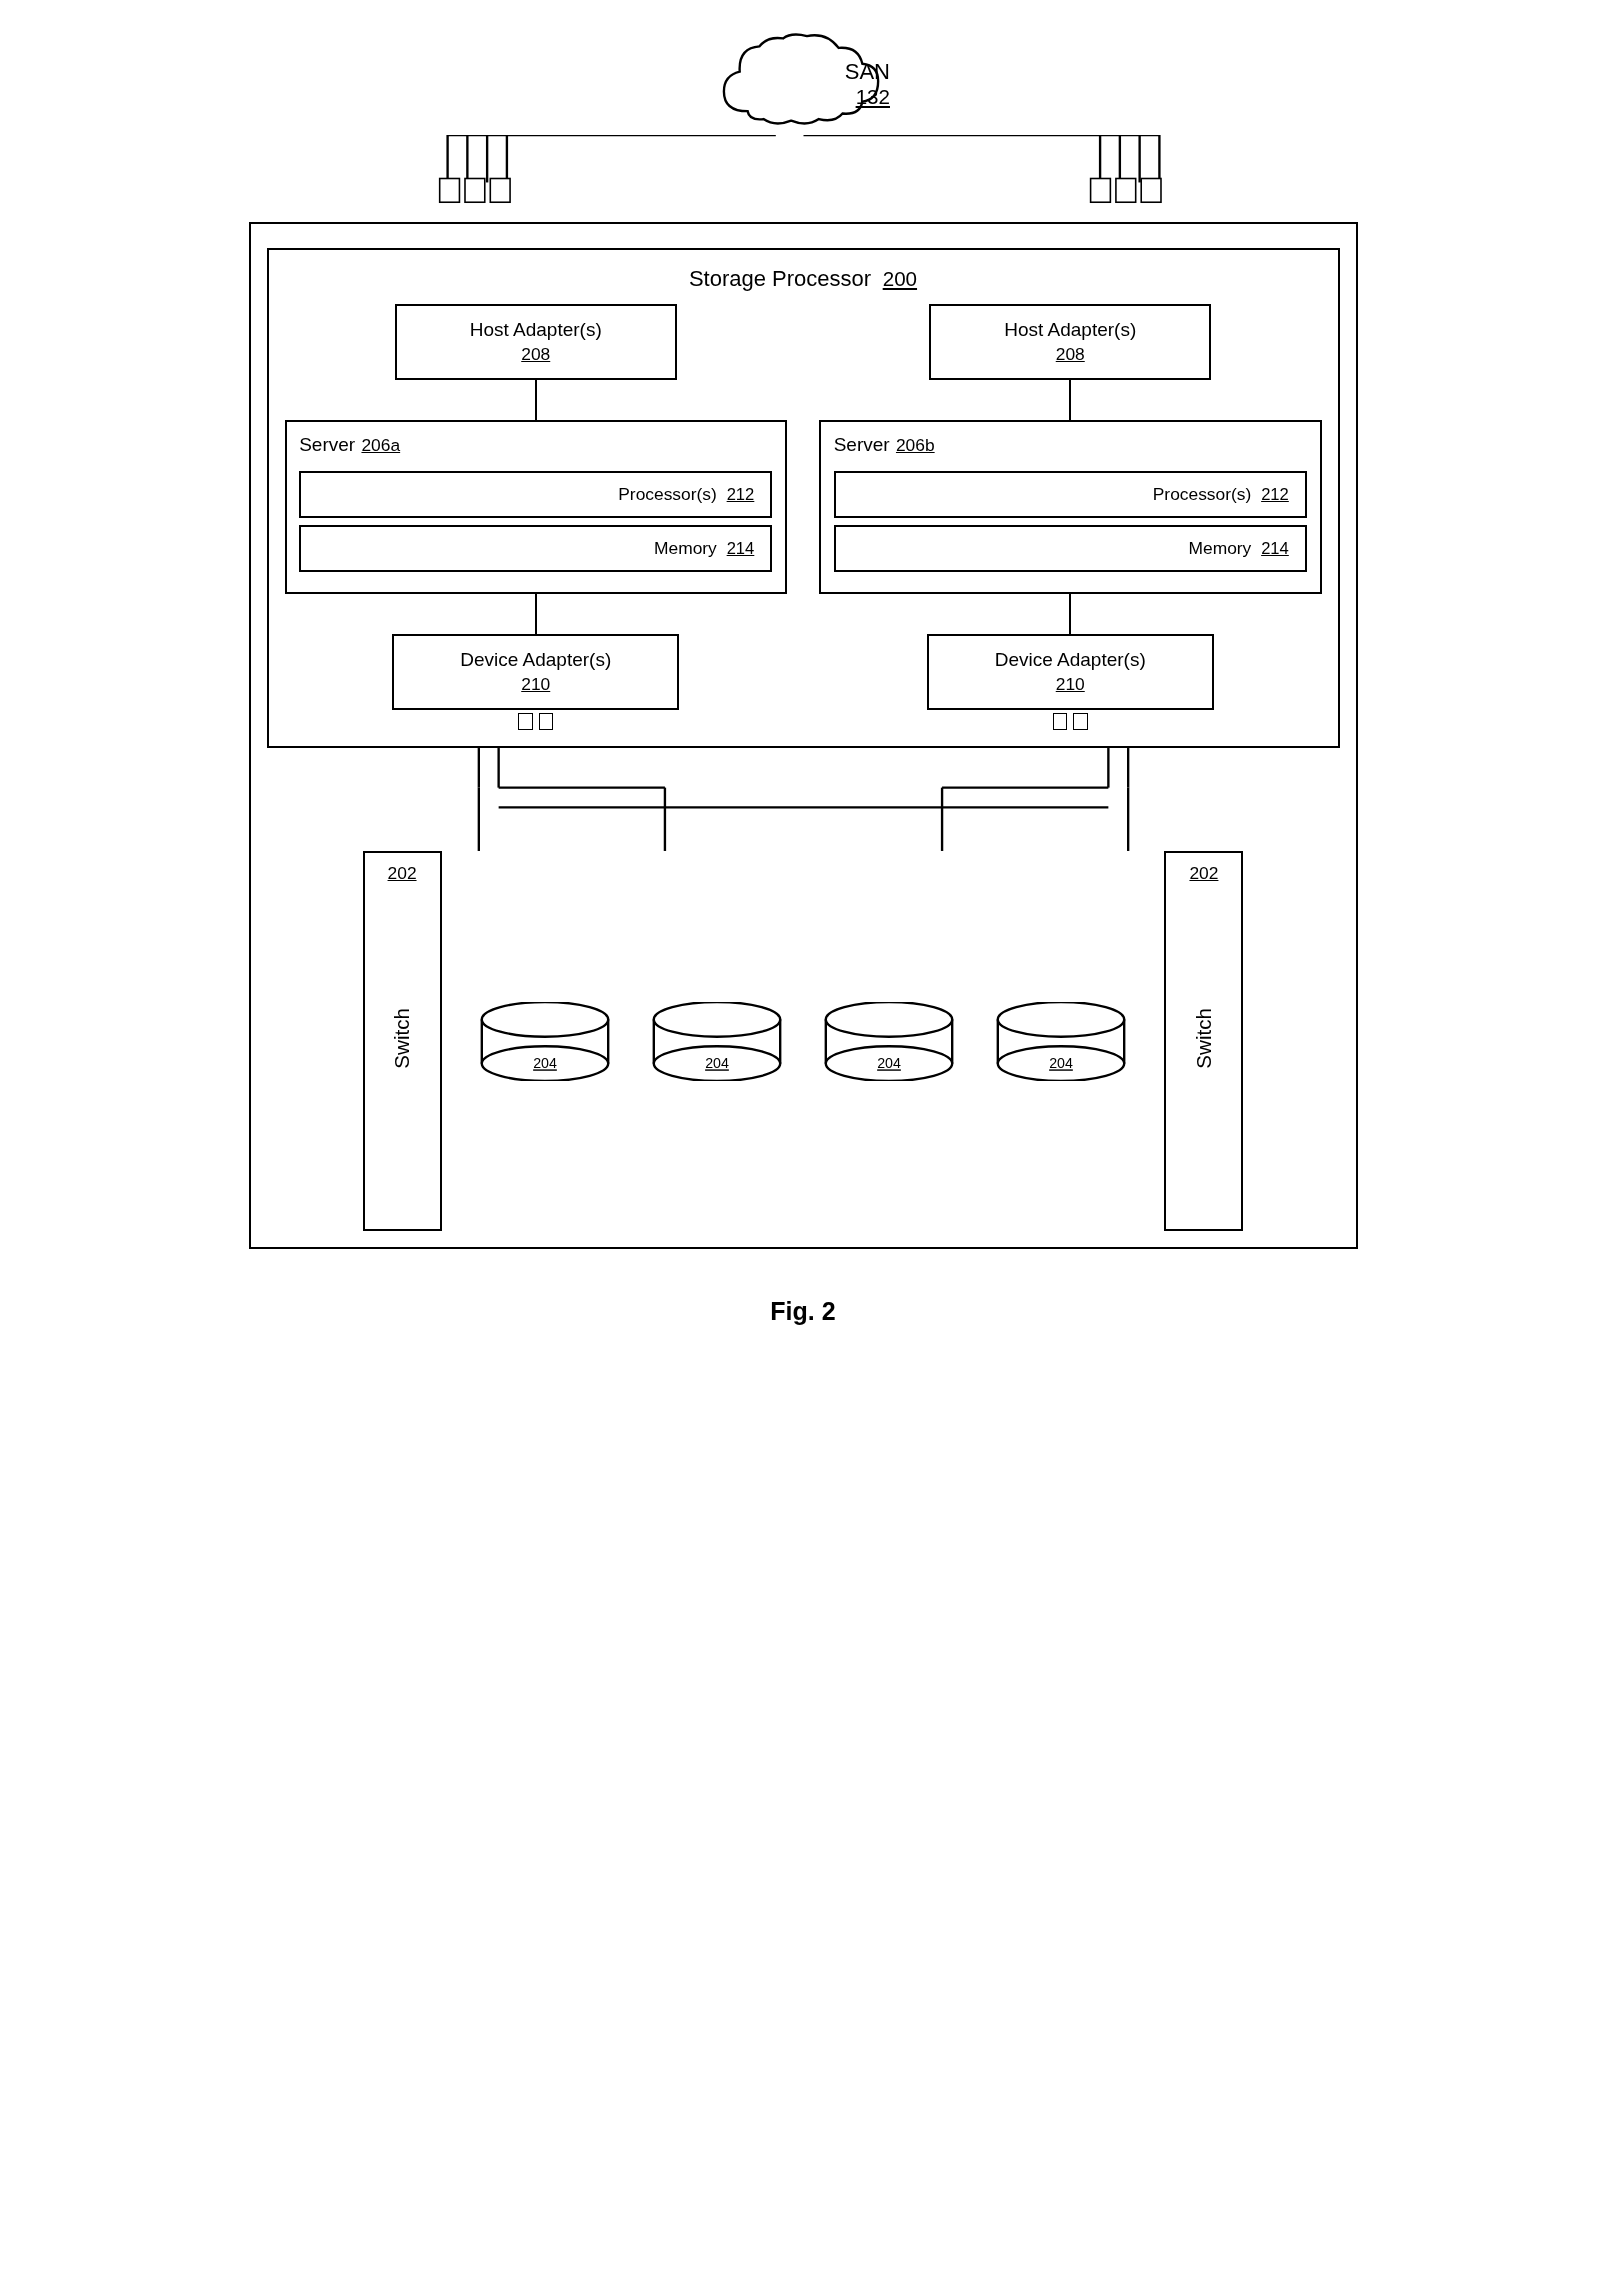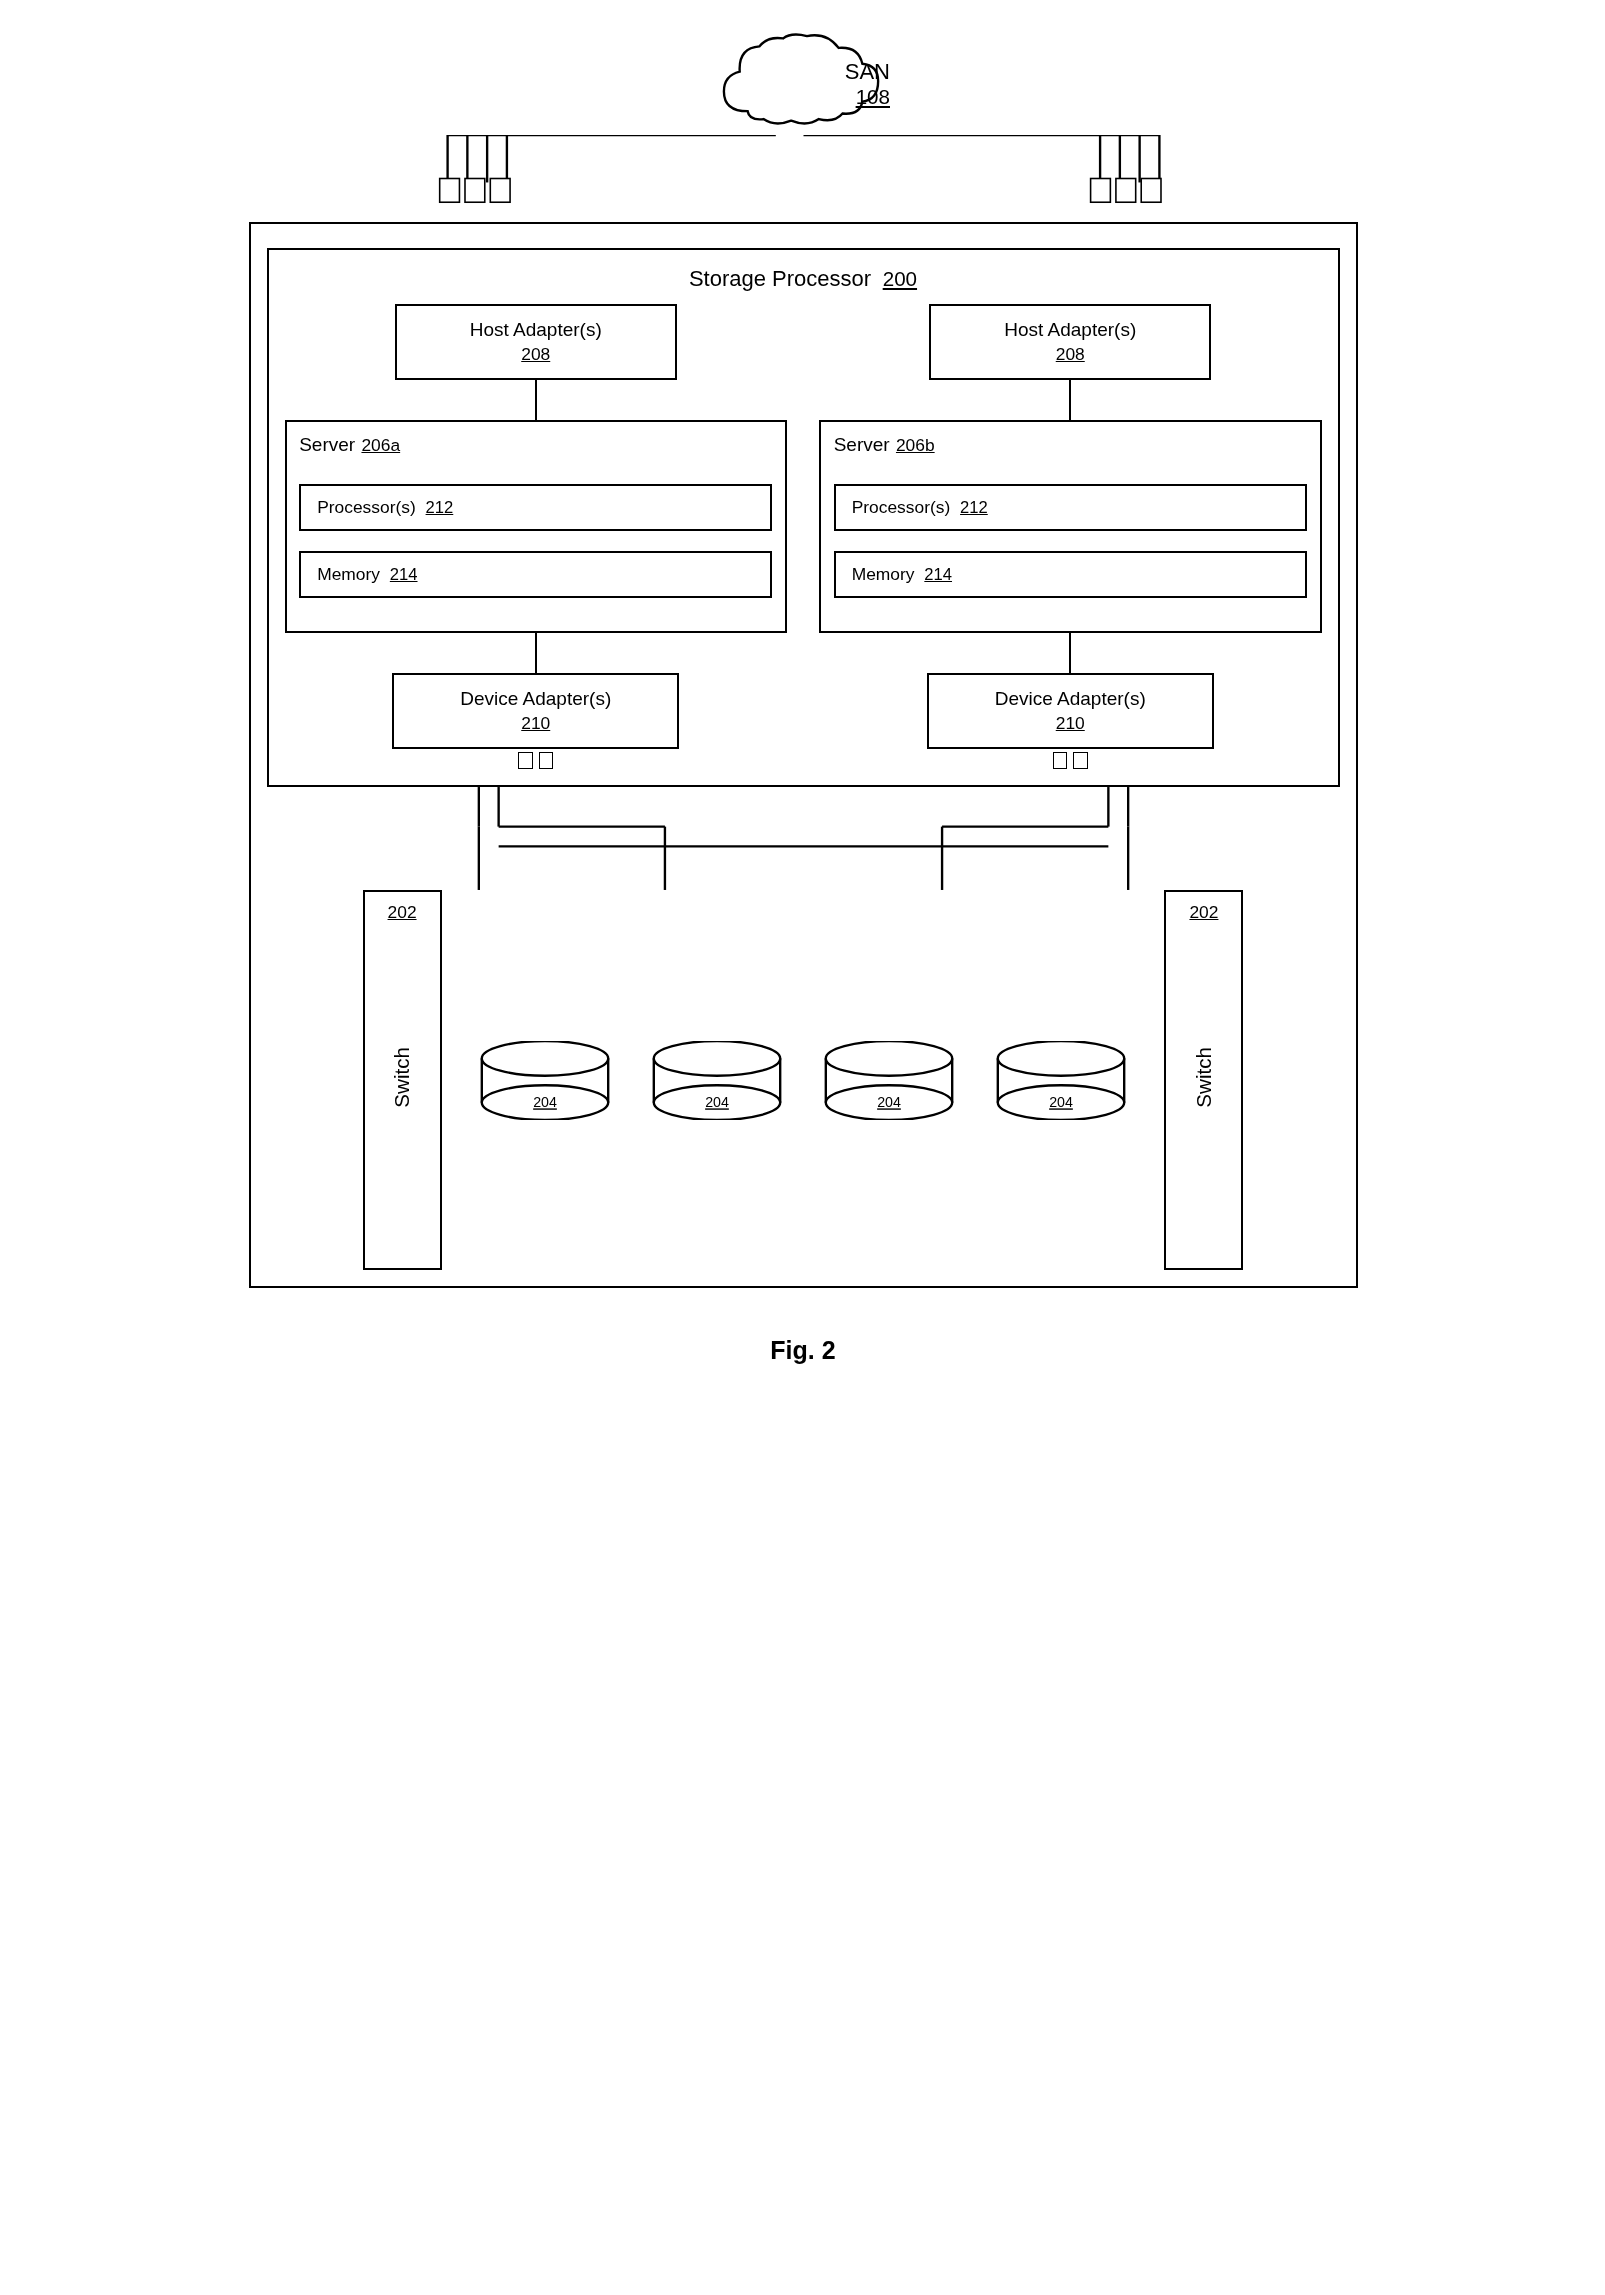--- a/index.html
+++ b/index.html
@@ -151,22 +151,22 @@
     .server-num {
       font-size: 17.4px;
       text-decoration: underline;
       margin-left: 6.3px;
     }
 
     
     .inner-box {
       border: 2.4px solid #000;
       padding: 11px 16px;
-      margin: 20px 0;
-      text-align: left;
+      margin: 7px 0;
+      text-align: right;
     }
     .inner-label {
       font-size: 17.4px;
     }
     .inner-num {
       font-size: 16.6px;
       text-decoration: underline;
       margin-left: 6.3px;
     }
 
@@ -237,21 +237,21 @@
 
 <div class="page-container">
   <div class="full-diagram">
 
     <div class="cloud-container">
       <div class="cloud">
         <svg viewBox="0 0 220 130" xmlns="http://www.w3.org/2000/svg">
           <path d="M40,100 Q10,100 10,75 Q10,55 30,50 Q28,20 55,18 Q65,5 85,8 Q95,0 115,5 Q140,0 155,20 Q180,18 185,40 Q205,42 205,62 Q205,85 185,88 Q182,105 160,103 Q150,115 130,110 Q115,120 95,112 Q75,120 60,110 Q42,112 40,100 Z" fill="white" stroke="black" stroke-width="3"></path>
         </svg>
         <span class="cloud-label">SAN</span>
-        <span class="cloud-num">108</span>
+        <span class="cloud-num">132</span>
       </div>
     </div>
 
     <svg width="1109" height="87" viewBox="0 0 1400 110">
 
       <line x1="250" y1="0" x2="250" y2="60" stroke="black" stroke-width="3"></line>
       <line x1="275" y1="0" x2="275" y2="60" stroke="black" stroke-width="3"></line>
       <line x1="300" y1="0" x2="300" y2="60" stroke="black" stroke-width="3"></line>
       <line x1="325" y1="0" x2="325" y2="60" stroke="black" stroke-width="3"></line>
 

